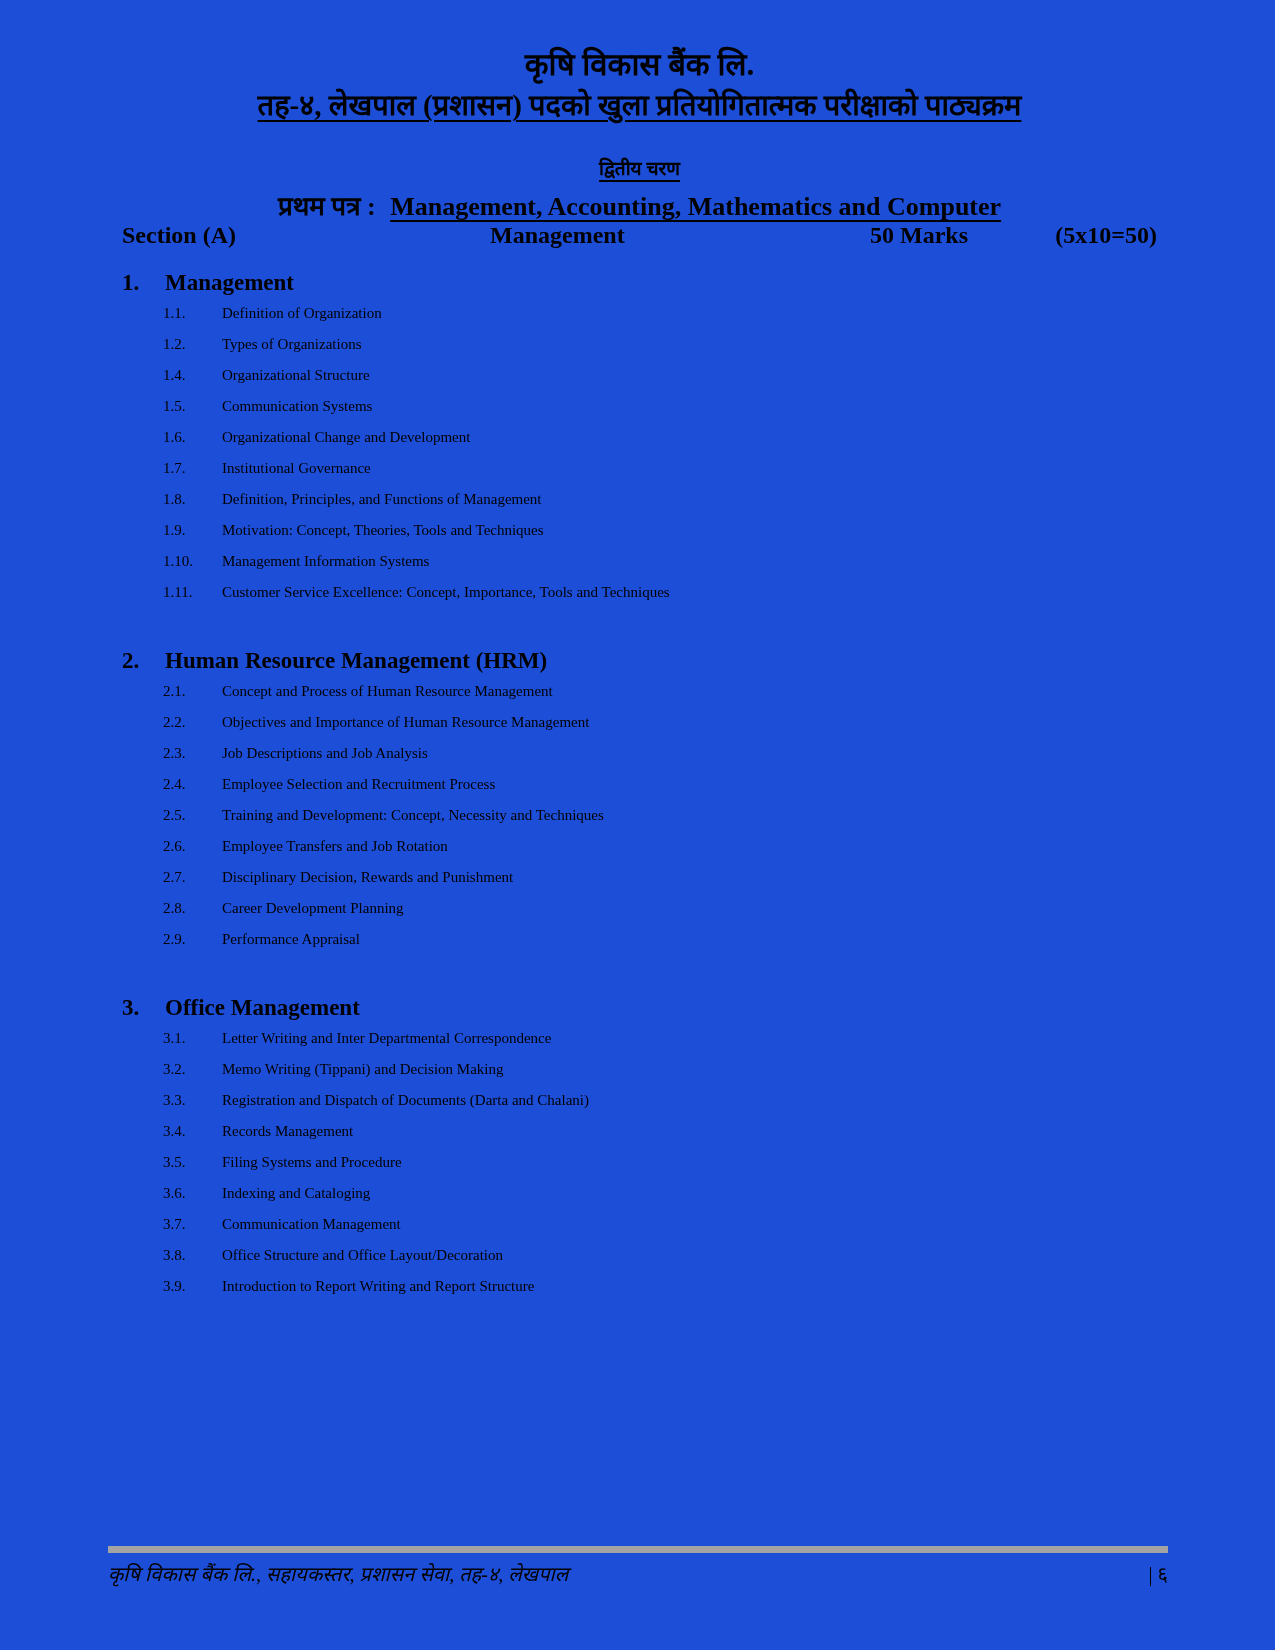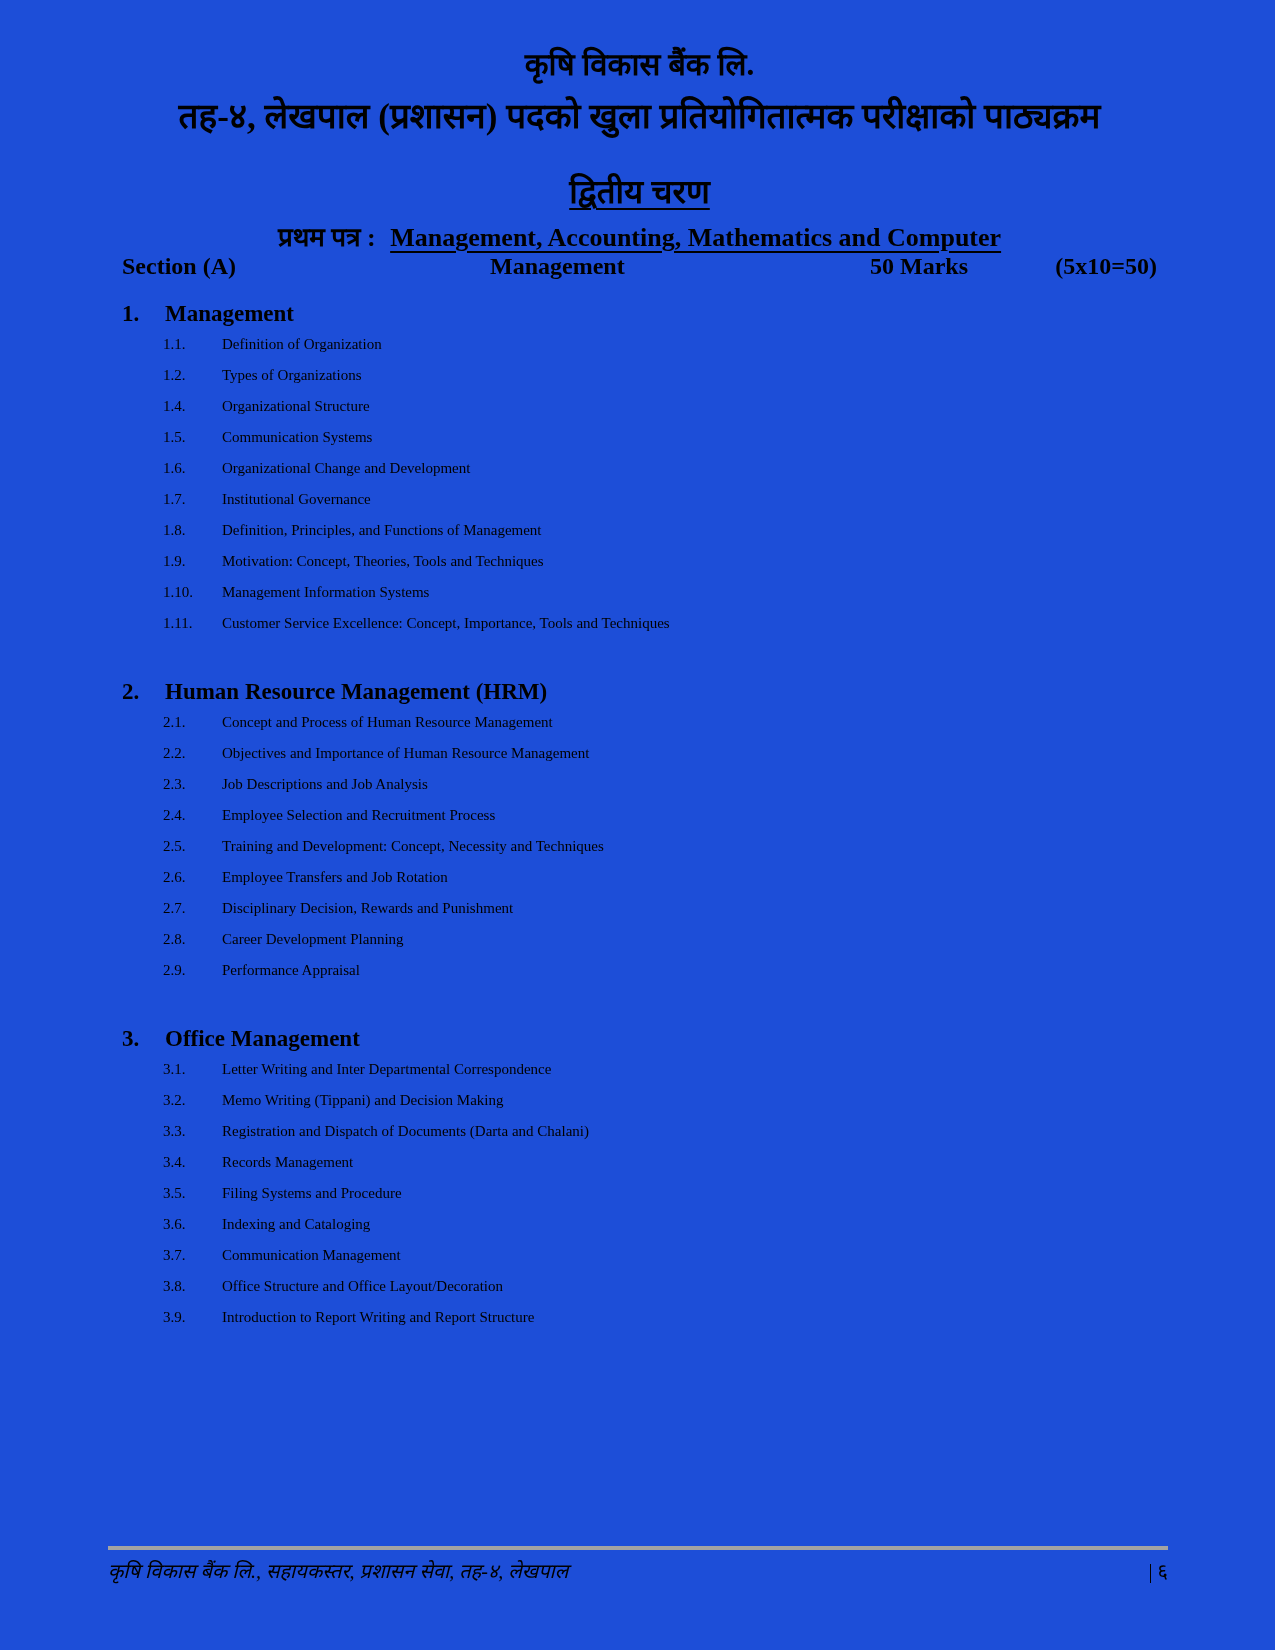--- a/index.html
+++ b/index.html
@@ -21,30 +21,31 @@
     top: 48px;
   }
   
   .doc-header { text-align: center; }
   .org-title {
     font-size: 31px;
     font-weight: bold;
     line-height: 1.1;
   }
   .doc-subtitle {
-    margin-top: 15px;
-    font-size: 35px;
-    font-weight: bold;
+    margin-top: 7px;
+    font-size: 29px;
+    font-weight: bold;
+    text-decoration: underline;
     text-decoration-thickness: 2px;
     text-underline-offset: 5px;
     line-height: 1.15;
   }
   .stage-title {
     margin-top: 37px;
-    font-size: 33px;
+    font-size: 19px;
     font-weight: bold;
     text-decoration: underline;
     text-decoration-thickness: 2px;
     text-underline-offset: 5px;
     line-height: 1.1;
   }
   .paper-line {
     margin-top: 12px;
     font-size: 26px;
     font-weight: bold;
@@ -85,21 +86,21 @@
     line-height: 31px;
   }
   .item-num { width: 59px; flex-shrink: 0; }
   .item-text { flex: 1; }
   
   .footer {
     position: absolute;
     left: 108px;
     right: 107px;
     top: 1546px;
-    border-top: 4px solid #a3a3a3;
+    border-top: 7px solid #a3a3a3;
     padding-top: 7px;
     display: flex;
     justify-content: space-between;
     align-items: baseline;
     font-size: 20px;
   }
   .footer .footer-text { font-style: italic; }
   .footer .footer-page { font-style: normal; }
 </style>
 </head>

